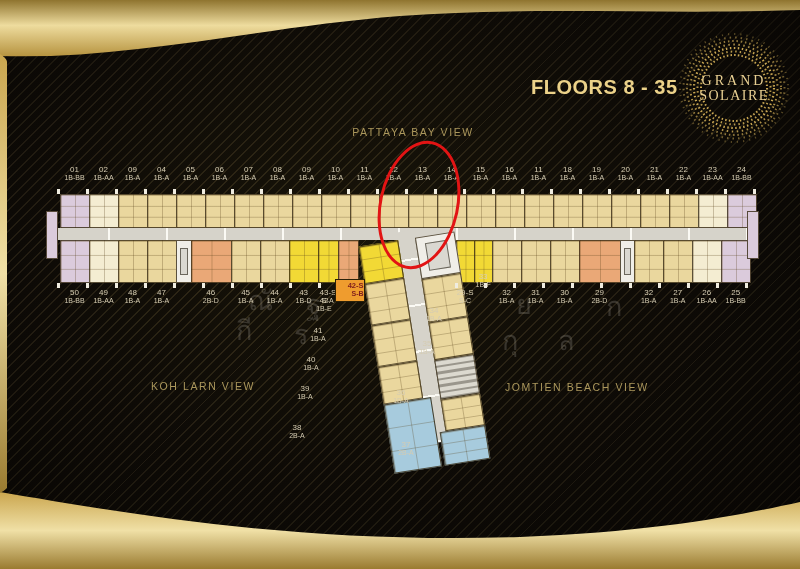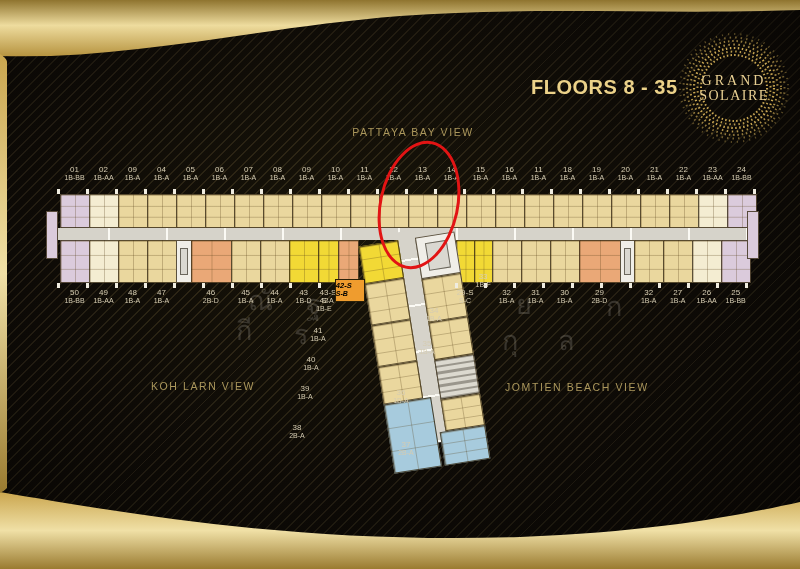--- a/index.html
+++ b/index.html
@@ -19,22 +19,22 @@
     background-size:100% 34%, 50% 100%;}
   .c-std{background-color:#ead79e}.c-cream{background-color:#f4edd2}.c-lav{background-color:#dbcbdc}
   .c-org{background-color:#eaa877}.c-spec{background-color:#f2d935}.c-blue{background-color:#a7cbdd}
   .c-core{background-color:#f0eee8;background-image:none}.c-mach{background-color:#dcd9cf;
     background-image:repeating-linear-gradient(0deg, rgba(55,50,40,.40) 0 2px, transparent 2px 6px);}
   .c-core::before{content:"";position:absolute;left:22%;right:22%;top:16%;bottom:16%;
     border:1px solid #6a665c;background:rgba(120,115,105,.18);}
   .plan-label{position:absolute;text-align:center;color:#d5ccb2;z-index:5;}
   .plan-label .no{display:block;font-size:8px;line-height:9px;}
   .plan-label .tp{display:block;font-size:7px;line-height:8.5px;}
-  .sbox{position:absolute;z-index:6;background:#ef9c2e;color:#000000;text-align:left;
-    border:1px solid #2a2008;font-style:italic;}
+  .sbox{position:absolute;z-index:6;background:#ef9c2e;color:#7f1d1d;text-align:right;
+    border:1px solid #2a2008;}
   .sbox .no{display:block;font-size:7.5px;font-weight:bold;line-height:9px;margin-top:1px;}
   .sbox .tp{display:block;font-size:7px;font-weight:bold;line-height:8px;}
   .corridor{position:absolute;left:50px;top:228px;width:706px;height:12px;z-index:4;
     background:#d6d3ca;background-image:repeating-linear-gradient(90deg,#fbfaf4 0 2px, transparent 2px 58px);}
   .balc{position:absolute;height:5px;z-index:5;
     background:repeating-linear-gradient(90deg,#efece0 0 3px, transparent 3px 29px);}
   .wing{position:absolute;width:12px;height:48px;background:#dbcbdc;border:1px solid rgba(52,40,18,.8);
     box-sizing:border-box;z-index:4;}
   #stem{position:absolute;left:357px;top:239px;width:99px;height:230px;z-index:4;
     transform:rotate(-9deg);transform-origin:50% 0;}

